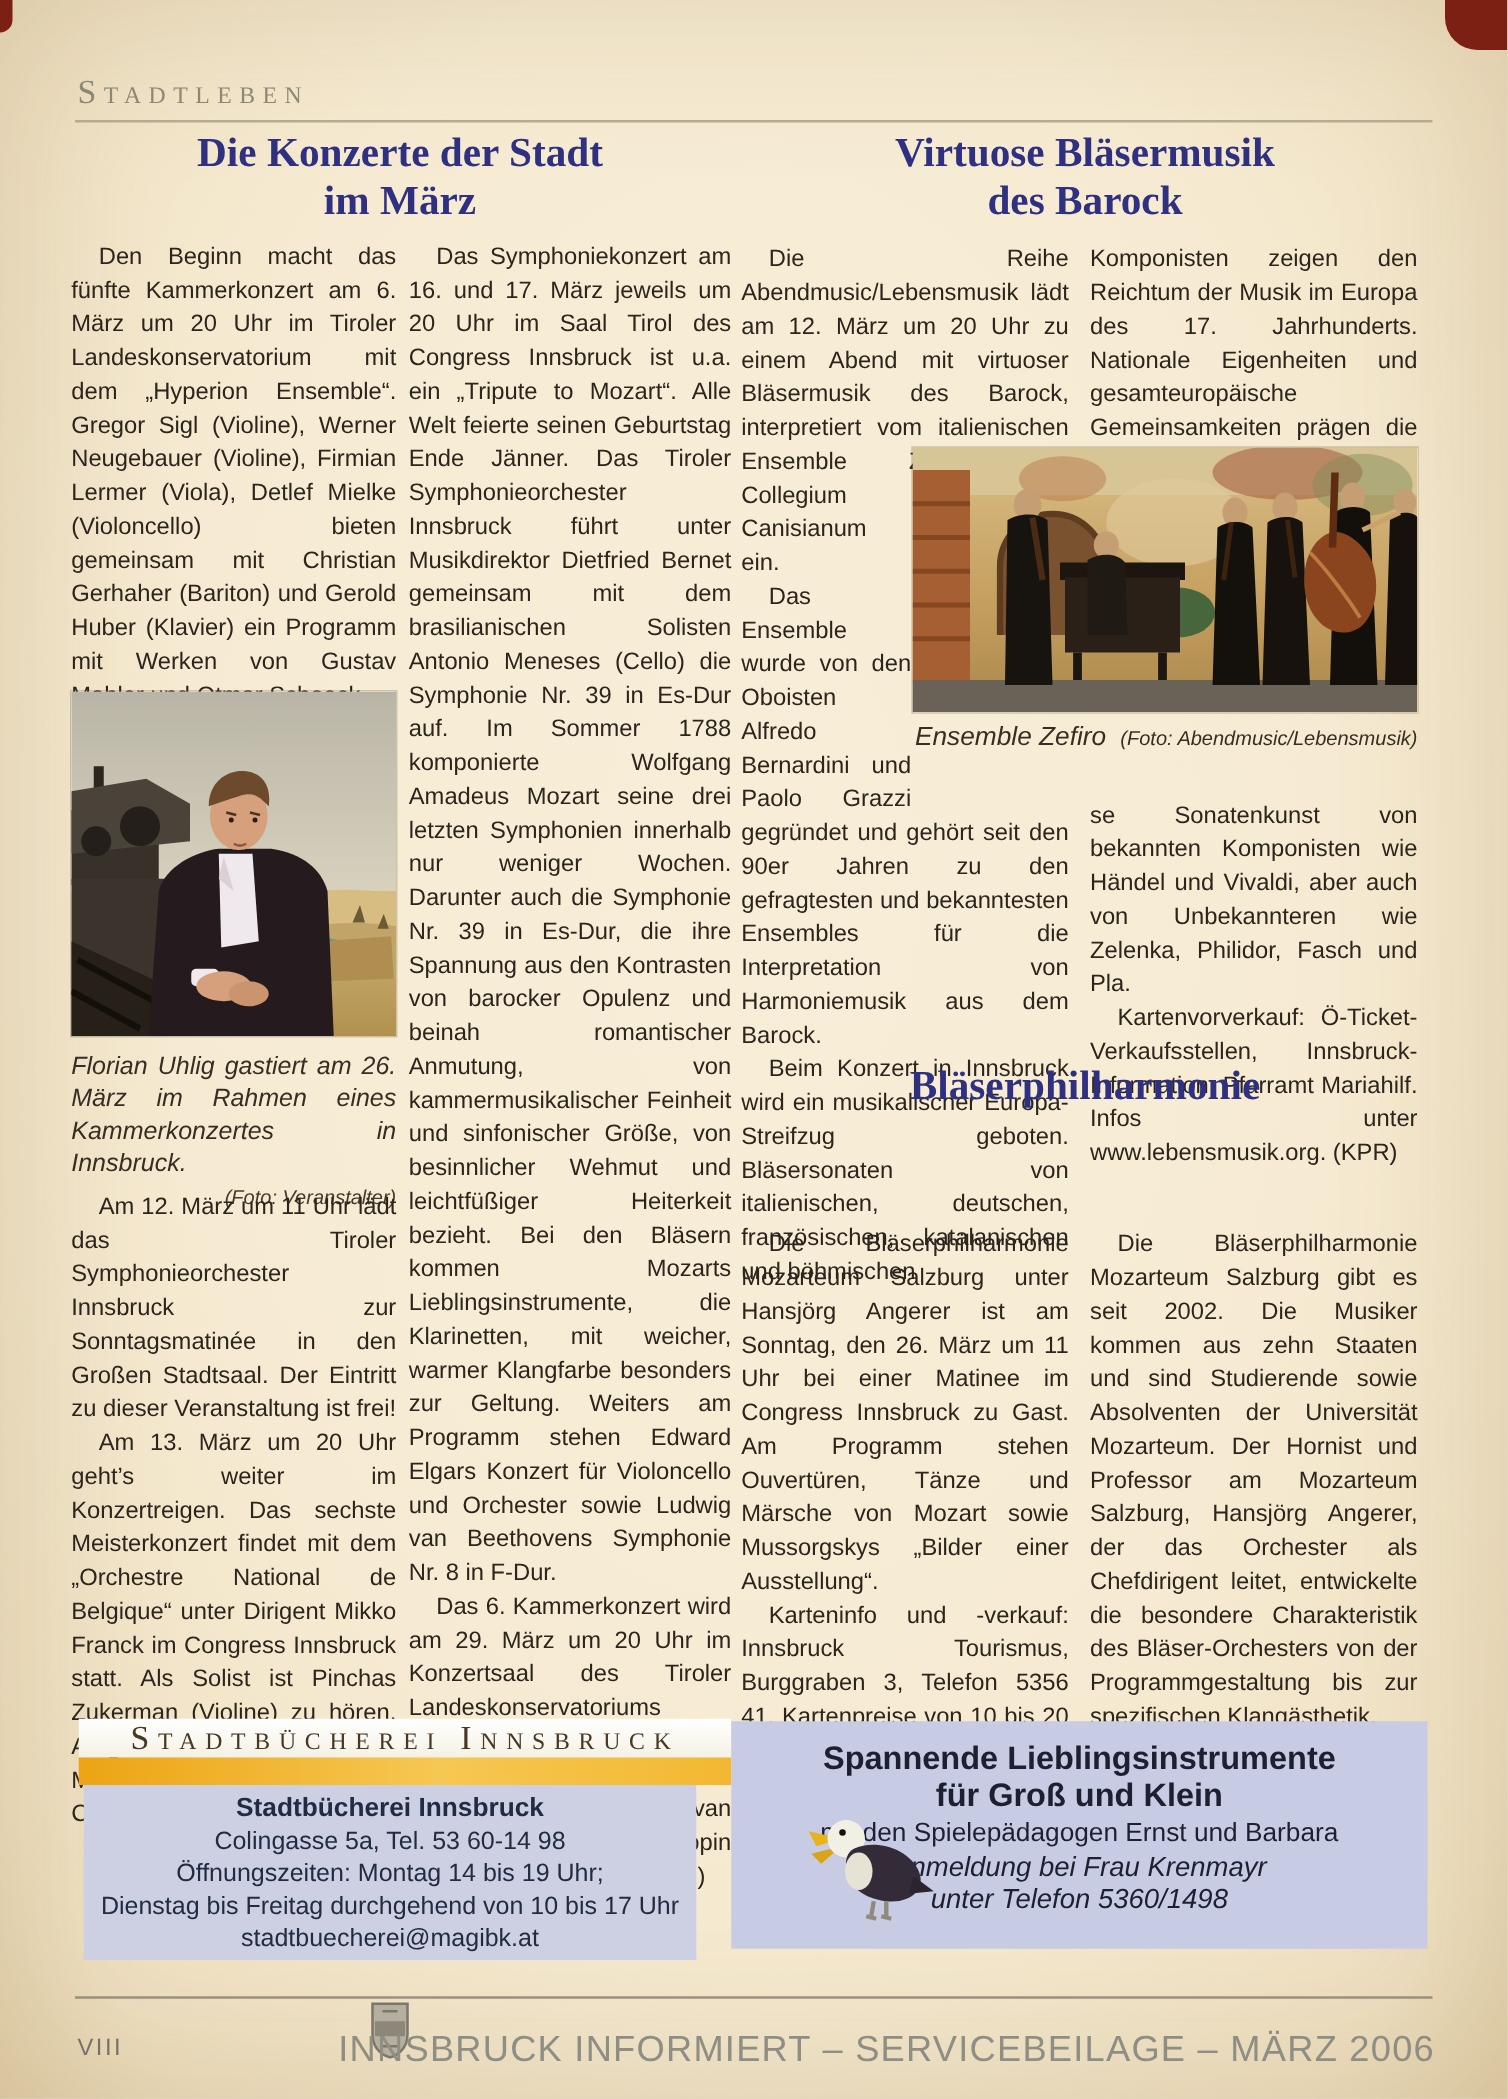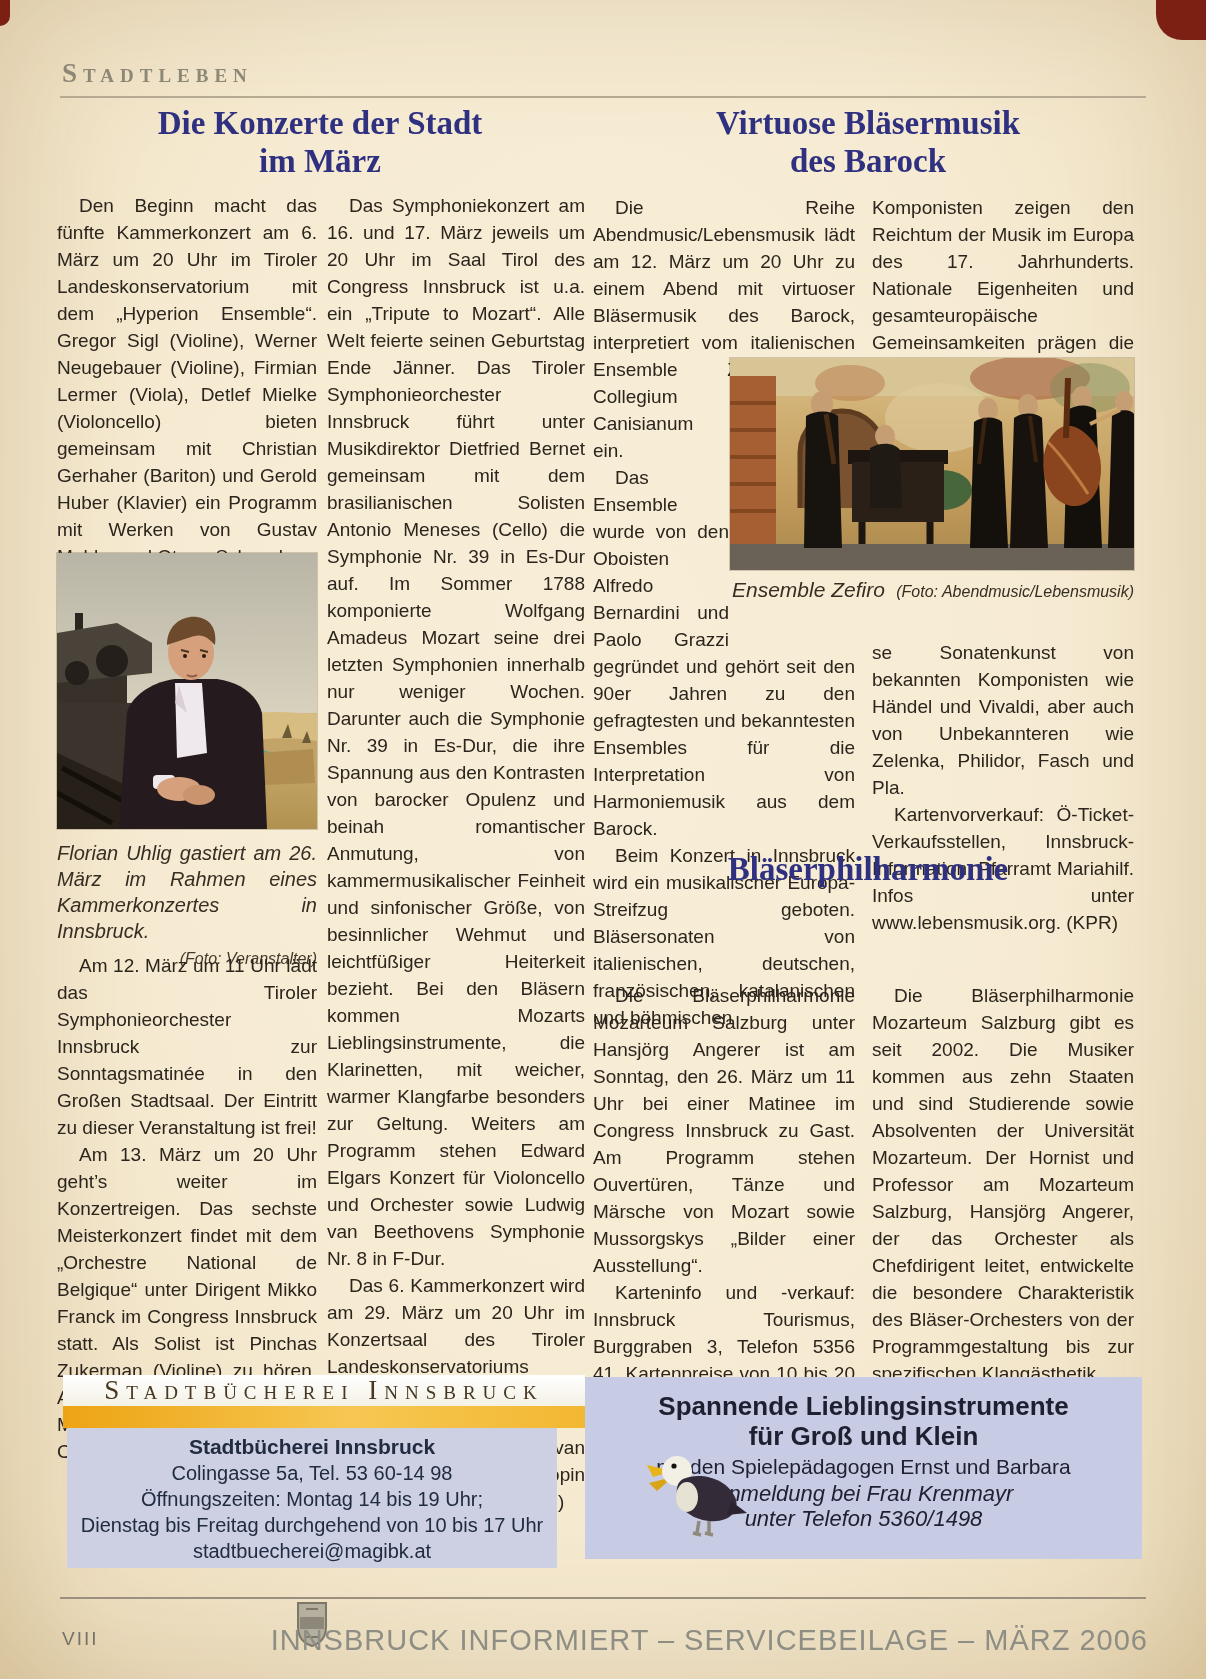--- a/index.html
+++ b/index.html
@@ -14,21 +14,21 @@
   }
   .corner{position:absolute; background:#7c2013;}
   .corner.tr{right:0; top:0; width:50px; height:40px; border-bottom-left-radius:26px;}
   .corner.tl{left:0; top:0; width:10px; height:26px; border-bottom-right-radius:10px;}
 
   
   .eyebrow{
     position:absolute; left:62px; top:58px;
     font-family:"Liberation Serif", serif;
     font-size:27px; letter-spacing:6px; color:#8d8876;
-    font-variant:small-caps; font-weight:700;
+    font-variant:small-caps; font-weight:400;
   }
   .eyebrow-rule{position:absolute; left:60px; top:96px; width:1086px; height:2px; background:#b6ab92;}
 
   
   .sec-title{
     position:absolute; text-align:center;
     font-family:"Liberation Serif", serif; font-weight:700;
     color:#2f3180; font-size:33px; line-height:38px;
   }
 

